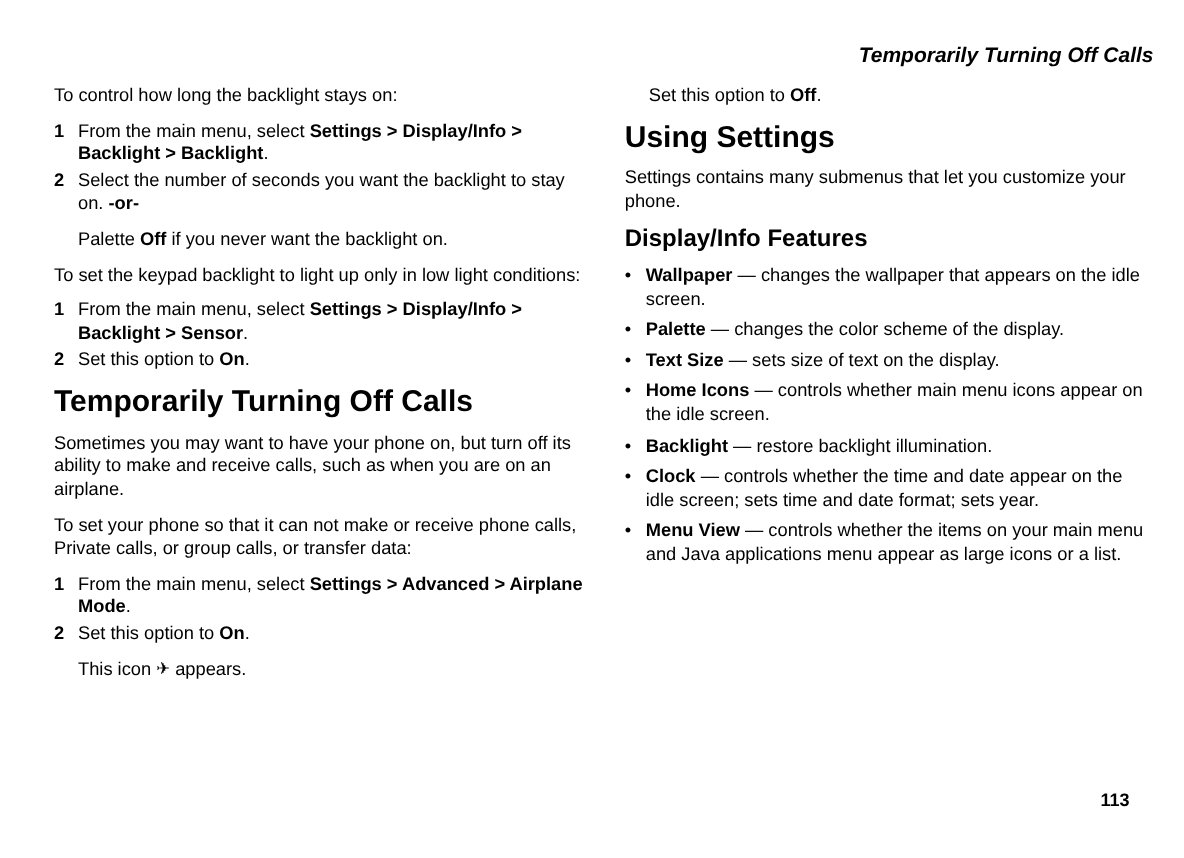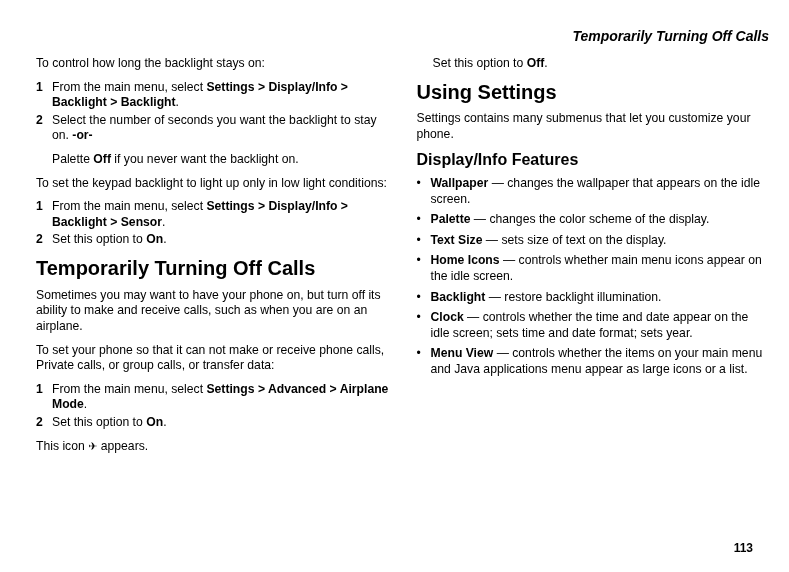--- a/index.html
+++ b/index.html
@@ -77,21 +77,21 @@
   }
   h3 {
     font-size: 16px;
     font-weight: bold;
     margin: 8px 0 5px 0;
   }
   .b { font-weight: bold; }
   .footer {
     position: absolute;
     right: 36px;
-    bottom: 17px;
+    bottom: 32px;
     font-weight: bold;
     font-size: 12px;
     margin-top: 40px;
   }
   .airplane-icon {
     display: inline-block;
     font-size: 11px;
     vertical-align: middle;
     line-height: 1;
   }
@@ -156,21 +156,21 @@
             <span>From the main menu, select </span><span class="b">Settings &gt; Advanced &gt; Airplane Mode</span><span>.</span>
           </span>
         </li>
         <li>
           <span class="num">2</span>
           <span class="body">
             <span>Set this option to </span><span class="b">On</span><span>.</span>
           </span>
         </li>
       </ul>
-      <p class="indent" style="">
+      <p class="indent" style="margin-left:16px">
         <span>This icon </span><span class="airplane-icon">✈</span><span> appears.</span>
       </p>
 
 
     </div>
 
     <div class="col">
 
       <p style="margin-left:16px">
         <span>Set this option to </span><span class="b">Off</span><span>.</span>

